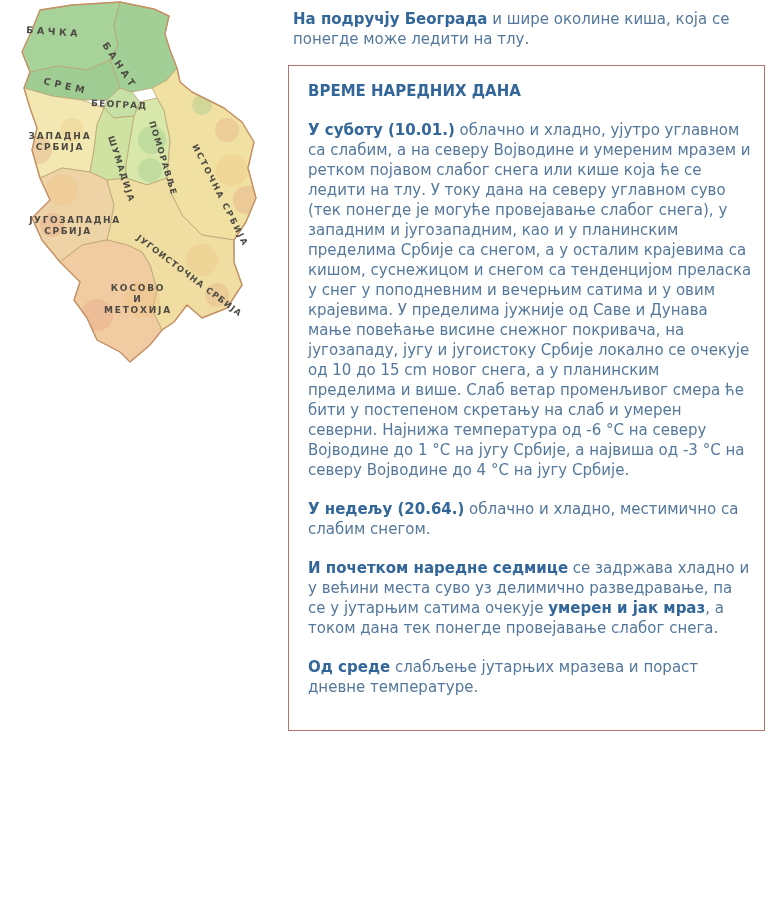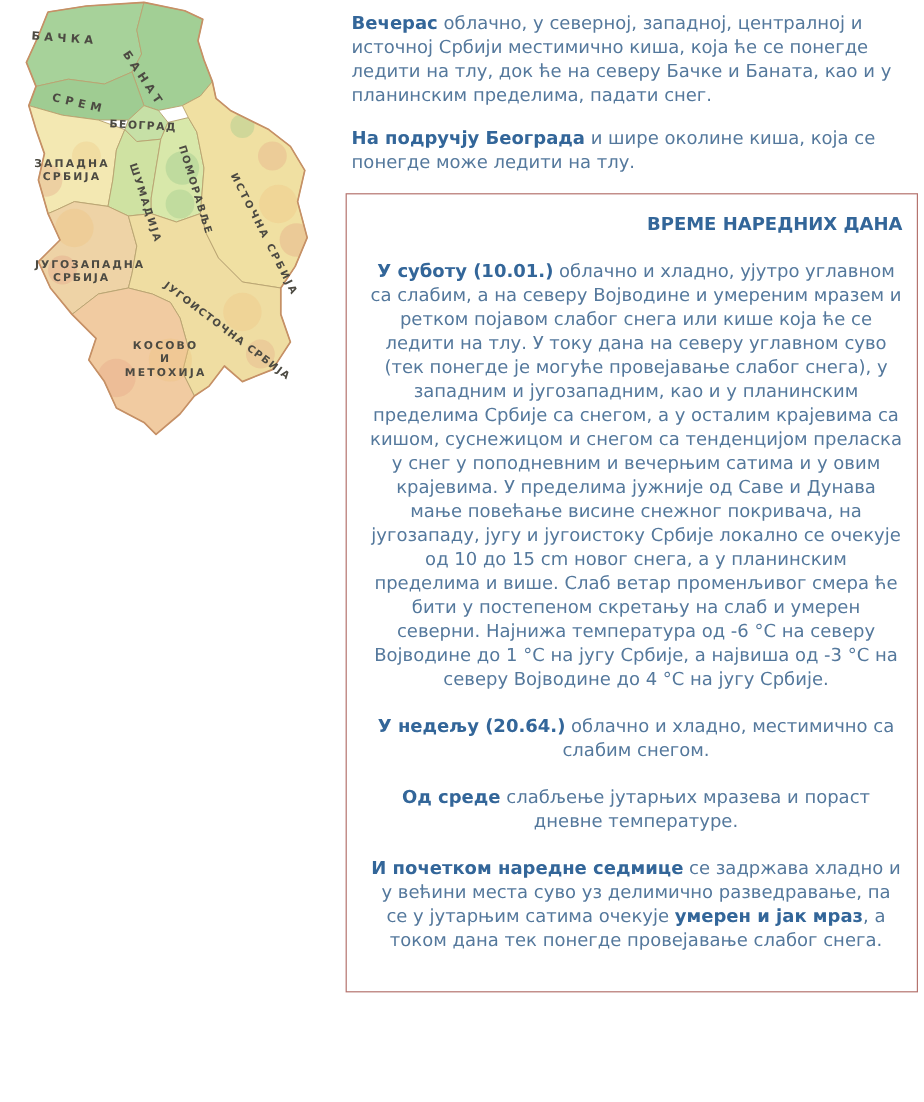--- a/index.html
+++ b/index.html
@@ -17,22 +17,22 @@
   .midbold{color:#336699;font-weight:bold;}
   #forecast-box{
     border:1px solid #b5736e;
     margin-left:-5px;
     width:477px;
     min-height:652px;
     box-sizing:border-box;
     padding:15px 12px 14px 19px;
     background:#ffffff;
   }
-  #forecast-box .box-title{color:#336699;font-weight:bold;margin:0 0 19px 0;text-align:right;}
-  #forecast-box .para{margin:0 0 19px 0;text-align:center;}
+  #forecast-box .box-title{color:#336699;font-weight:bold;margin:0 0 19px 0;}
+  #forecast-box .para{margin:0 0 19px 0;}
   svg text{font-family:"DejaVu Sans","Liberation Sans",sans-serif;font-weight:bold;fill:#4c4a42;}
 </style>
 </head>
 <body>
 
 <div id="screen">
 
   <div id="map-wrap">
     <svg viewBox="0 0 282 375" width="282" height="375">
       <defs>
@@ -89,30 +89,29 @@
       <text x="136" y="291" font-size="9" letter-spacing="1.8" text-anchor="middle">КОСОВО</text>
       <text x="136" y="302" font-size="9" letter-spacing="1.8" text-anchor="middle">И</text>
       <text x="136" y="313" font-size="9" letter-spacing="1.8" text-anchor="middle">МЕТОХИЈА</text>
     </svg>
   </div>
 
   <div id="text-col">
 
 
 
-    <p class="para"><span class="lead">Вечерас</span><span> облачно, у северној, западној, централној и источној Србији местимично киша, која ће се понегде ледити на тлу, док ће на северу Бачке и Баната, као и у планинским пределима, падати снег.</span></p>
 
     <p class="para"><span class="lead">На подручју Београда</span><span> и шире околине киша, која се понегде може ледити на тлу.</span></p>
 
     <div id="forecast-box">
       <p class="box-title">ВРЕМЕ НАРЕДНИХ ДАНА</p>
 
       <p class="para"><span class="lead">У суботу (10.01.)</span><span> облачно и хладно, ујутро углавном са слабим, а на северу Војводине и умереним мразем и ретком појавом слабог снега или кише која ће се ледити на тлу. У току дана на северу углавном суво (тек понегде је могуће провејавање слабог снега), у западним и југозападним, као и у планинским пределима Србије са снегом, а у осталим крајевима са кишом, суснежицом и снегом са тенденцијом преласка у снег у поподневним и вечерњим сатима и у овим крајевима. У пределима јужније од Саве и Дунава мање повећање висине снежног покривача, на југозападу, југу и југоистоку Србије локално се очекује од 10 до 15 cm новог снега, а у планинским пределима и више. Слаб ветар променљивог смера ће бити у постепеном скретању на слаб и умерен северни. Најнижа температура од -6 °C на северу Војводине до 1 °C на југу Србије, а највиша од -3 °C на северу Војводине до 4 °C на југу Србије.</span></p>
 
       <p class="para"><span class="lead">У недељу (20.64.)</span><span> облачно и хладно, местимично са слабим снегом.</span></p>
 
+      <p class="para"><span class="lead">И почетком наредне седмице</span><span> се задржава хладно и у већини места суво уз делимично разведравање, па се у јутарњим сатима очекује </span><span class="midbold">умерен и јак мраз</span><span>, а током дана тек понегде провејавање слабог снега.</span></p>
+
       <p class="para"><span class="lead">Од среде</span><span> слабљење јутарњих мразева и пораст дневне температуре.</span></p>
-
-      <p class="para"><span class="lead">И почетком наредне седмице</span><span> се задржава хладно и у већини места суво уз делимично разведравање, па се у јутарњим сатима очекује </span><span class="midbold">умерен и јак мраз</span><span>, а током дана тек понегде провејавање слабог снега.</span></p>
     </div>
 
   </div>
 </div>
 
 </body></html>

